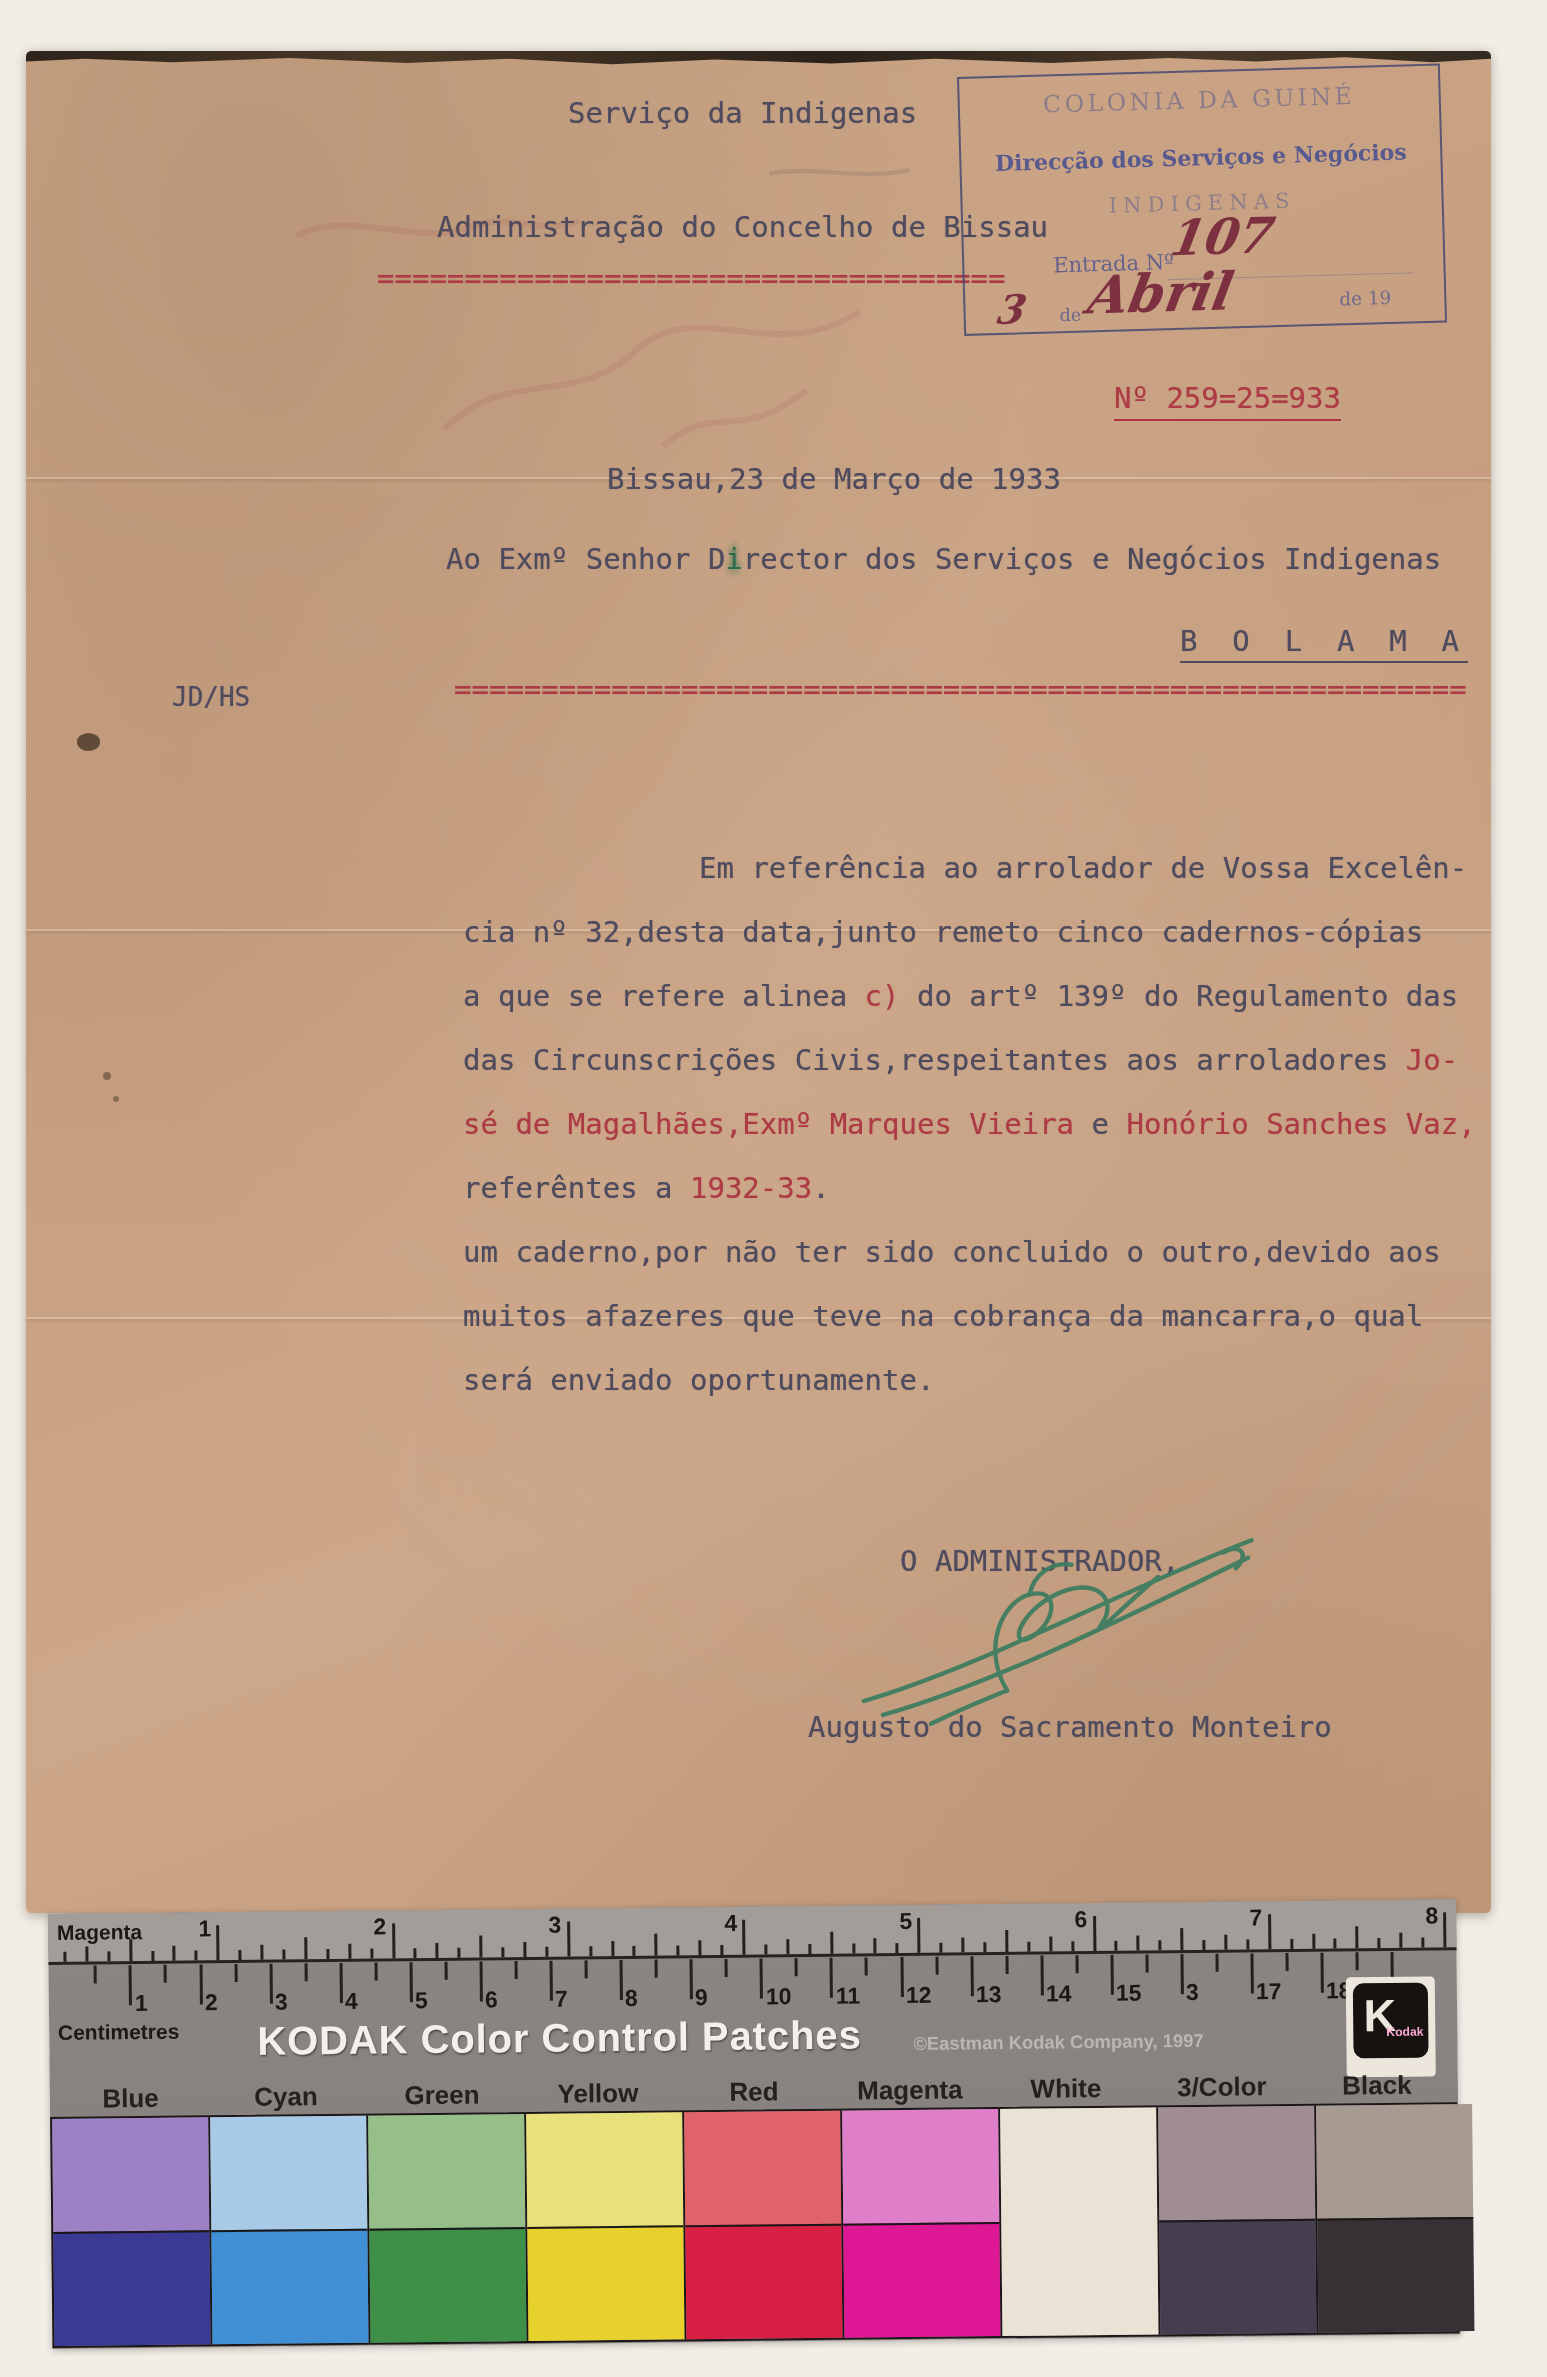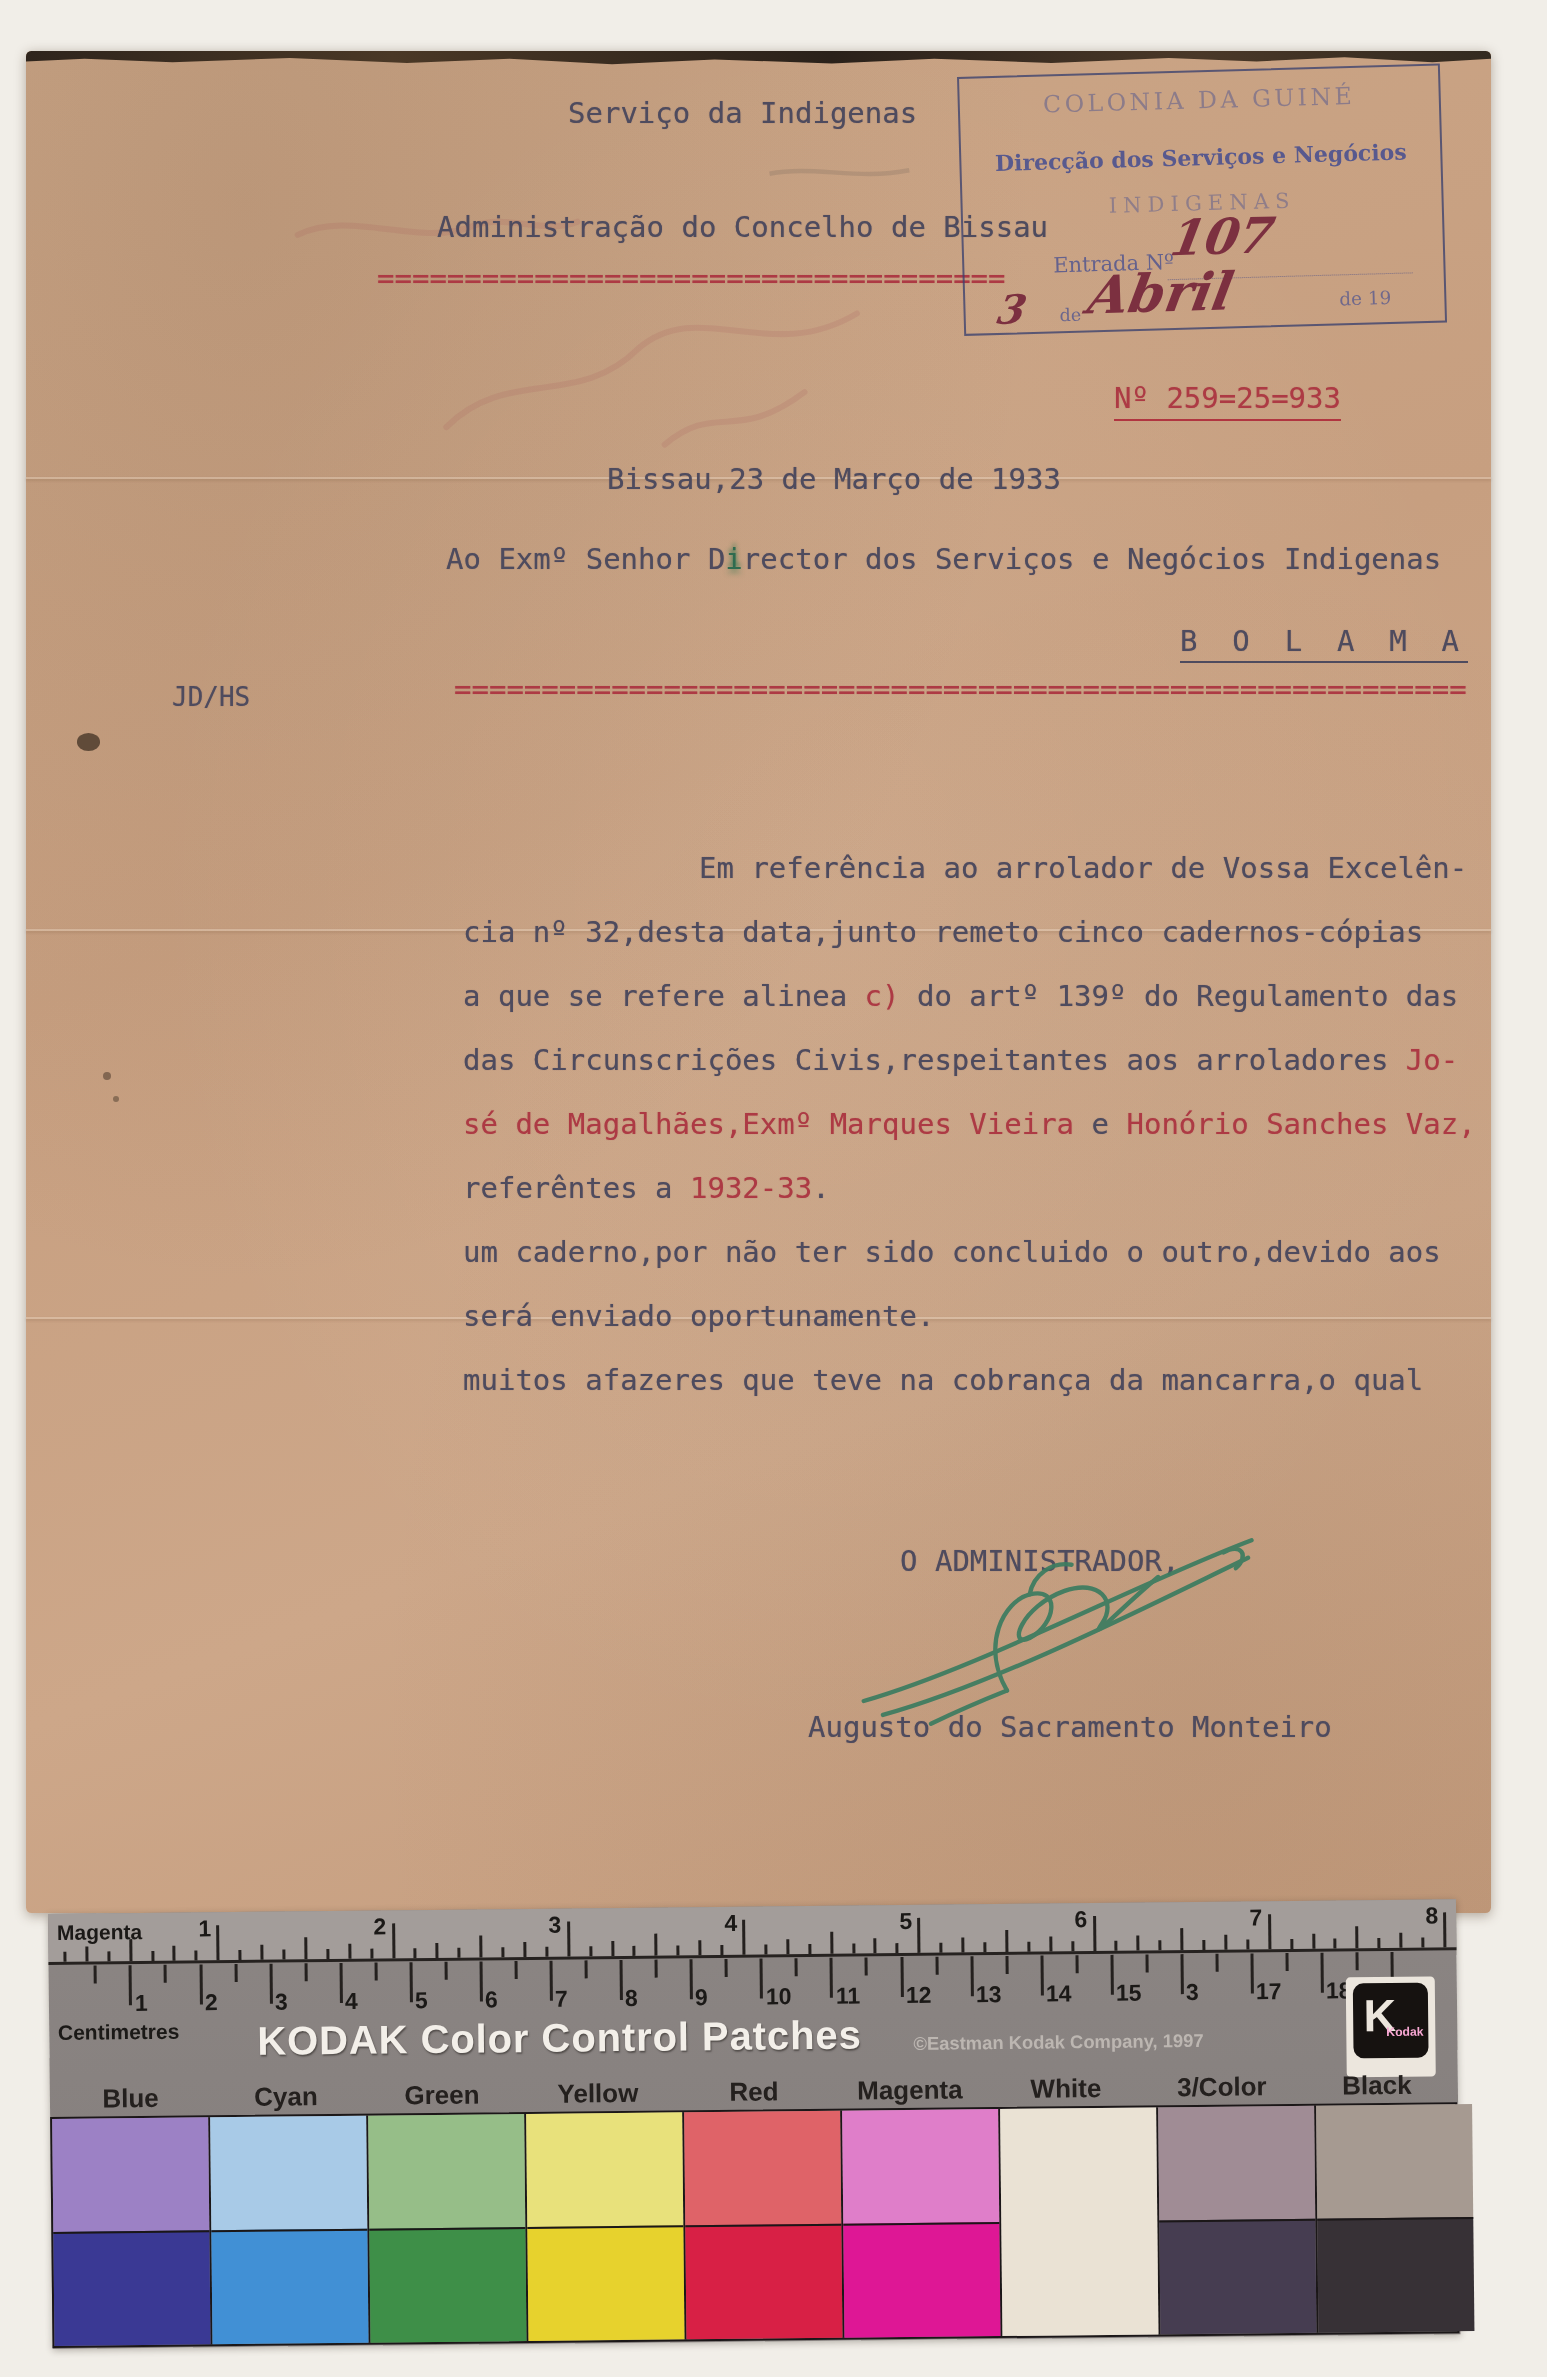--- a/index.html
+++ b/index.html
@@ -105,22 +105,22 @@
   <div class="typed typed-red abs" style="left:428px;top:621px">==========================================================</div>
 
   <div id="body-lines" class="abs" style="left:437px;top:800px;width:1014px">
       <div class="typed body-line" style="padding-left: 236px;"><span>Em referência ao arrolador de Vossa Excelên-</span></div>
       <div class="typed body-line"><span>cia nº 32,desta data,junto remeto cinco cadernos-cópias</span></div>
       <div class="typed body-line"><span>a que se refere alinea </span><span class="r">c)</span><span> do artº 139º do Regulamento das</span></div>
       <div class="typed body-line"><span>das Circunscrições Civis,respeitantes aos arroladores </span><span class="r">Jo-</span></div>
       <div class="typed body-line"><span class="r">sé de Magalhães,Exmº Marques Vieira</span><span> e </span><span class="r">Honório Sanches Vaz,</span></div>
       <div class="typed body-line"><span>referêntes a </span><span class="r">1932-33</span><span>.</span></div>
       <div class="typed body-line"><span>um caderno,por não ter sido concluido o outro,devido aos</span></div>
+      <div class="typed body-line"><span>muitos afazeres que teve na cobrança da mancarra,o qual</span></div>
       <div class="typed body-line"><span>será enviado oportunamente.</span></div>
-      <div class="typed body-line"><span>muitos afazeres que teve na cobrança da mancarra,o qual</span></div>
     </div>
 
   <div class="typed abs" style="left:874px;top:1493px">O ADMINISTRADOR,</div>
 
   <svg class="abs" style="left:822px;top:1461px" width="428" height="219" viewBox="0 0 490 250">
     <g fill="none" stroke="#3c7c60" stroke-width="5" stroke-linecap="round" opacity="0.92">
       <path d="M18,216 C150,178 330,82 462,32"></path>
       <path d="M40,232 C170,196 350,104 458,52"></path>
       <path d="M95,242 C120,230 152,216 182,204"></path>
       <path d="M182,204 C152,152 178,102 208,94 C244,85 238,128 208,144 C182,156 198,108 248,90 C288,76 308,102 291,127 C275,150 312,110 355,74"></path>

